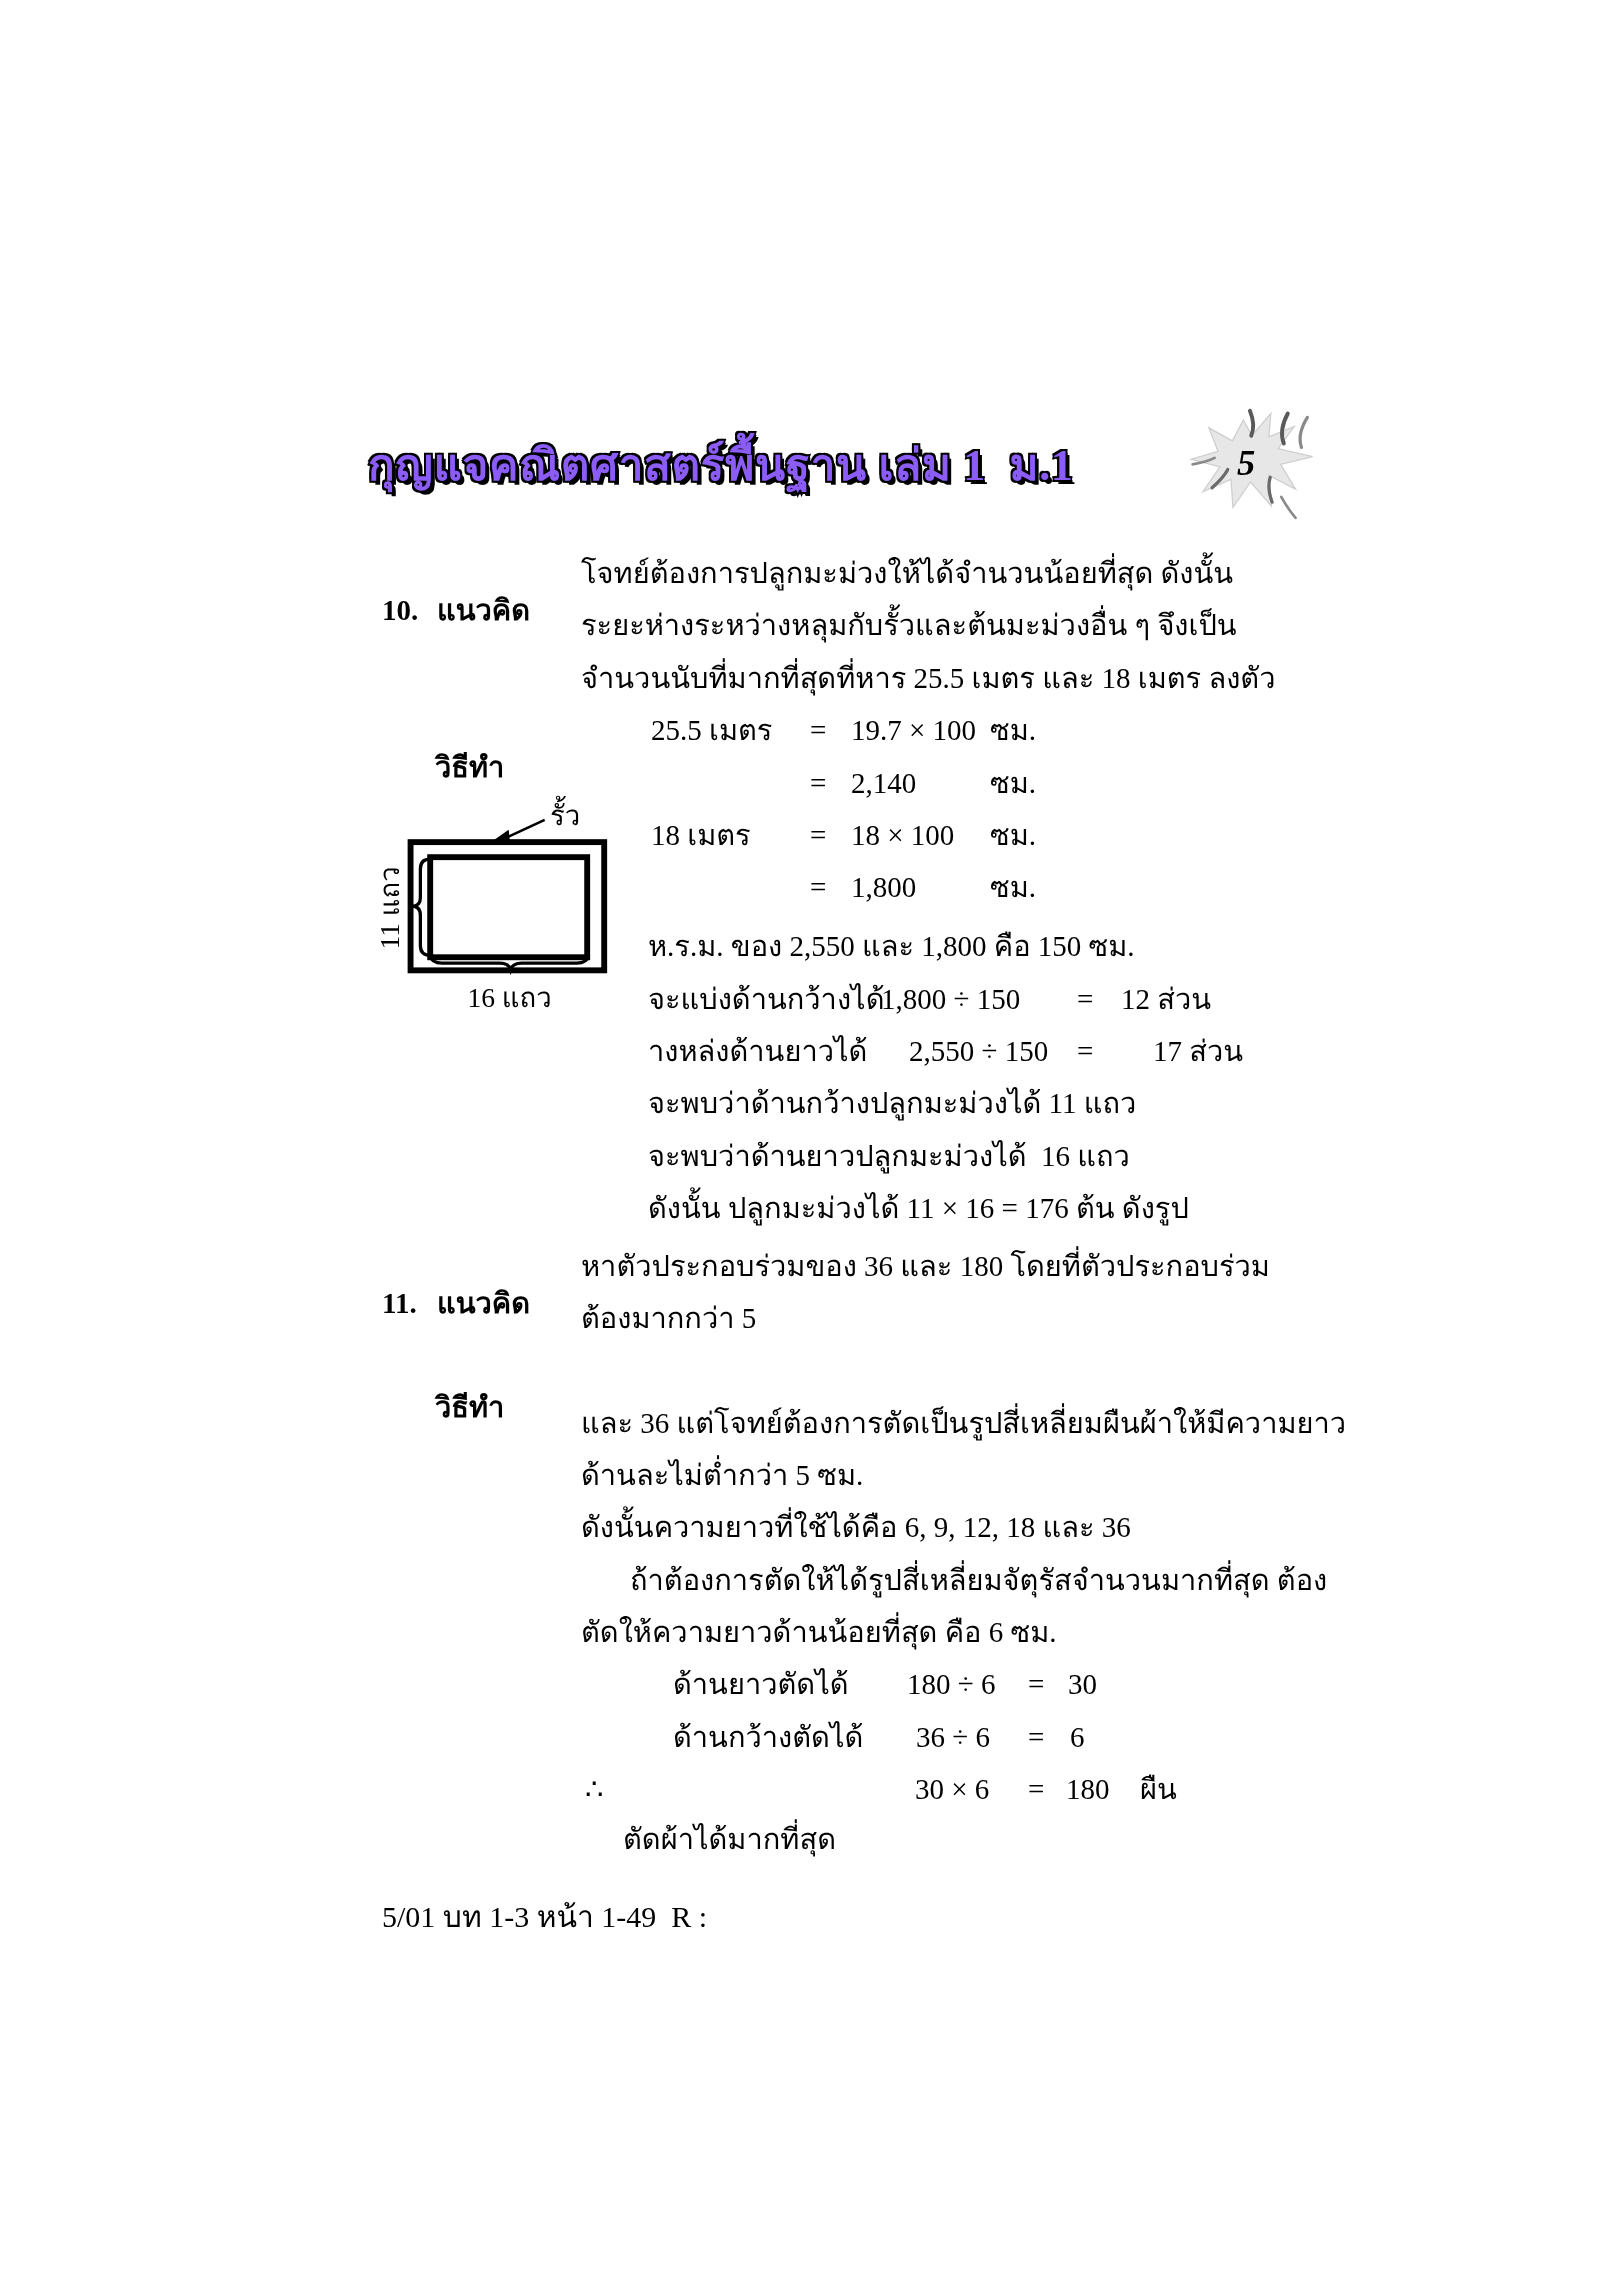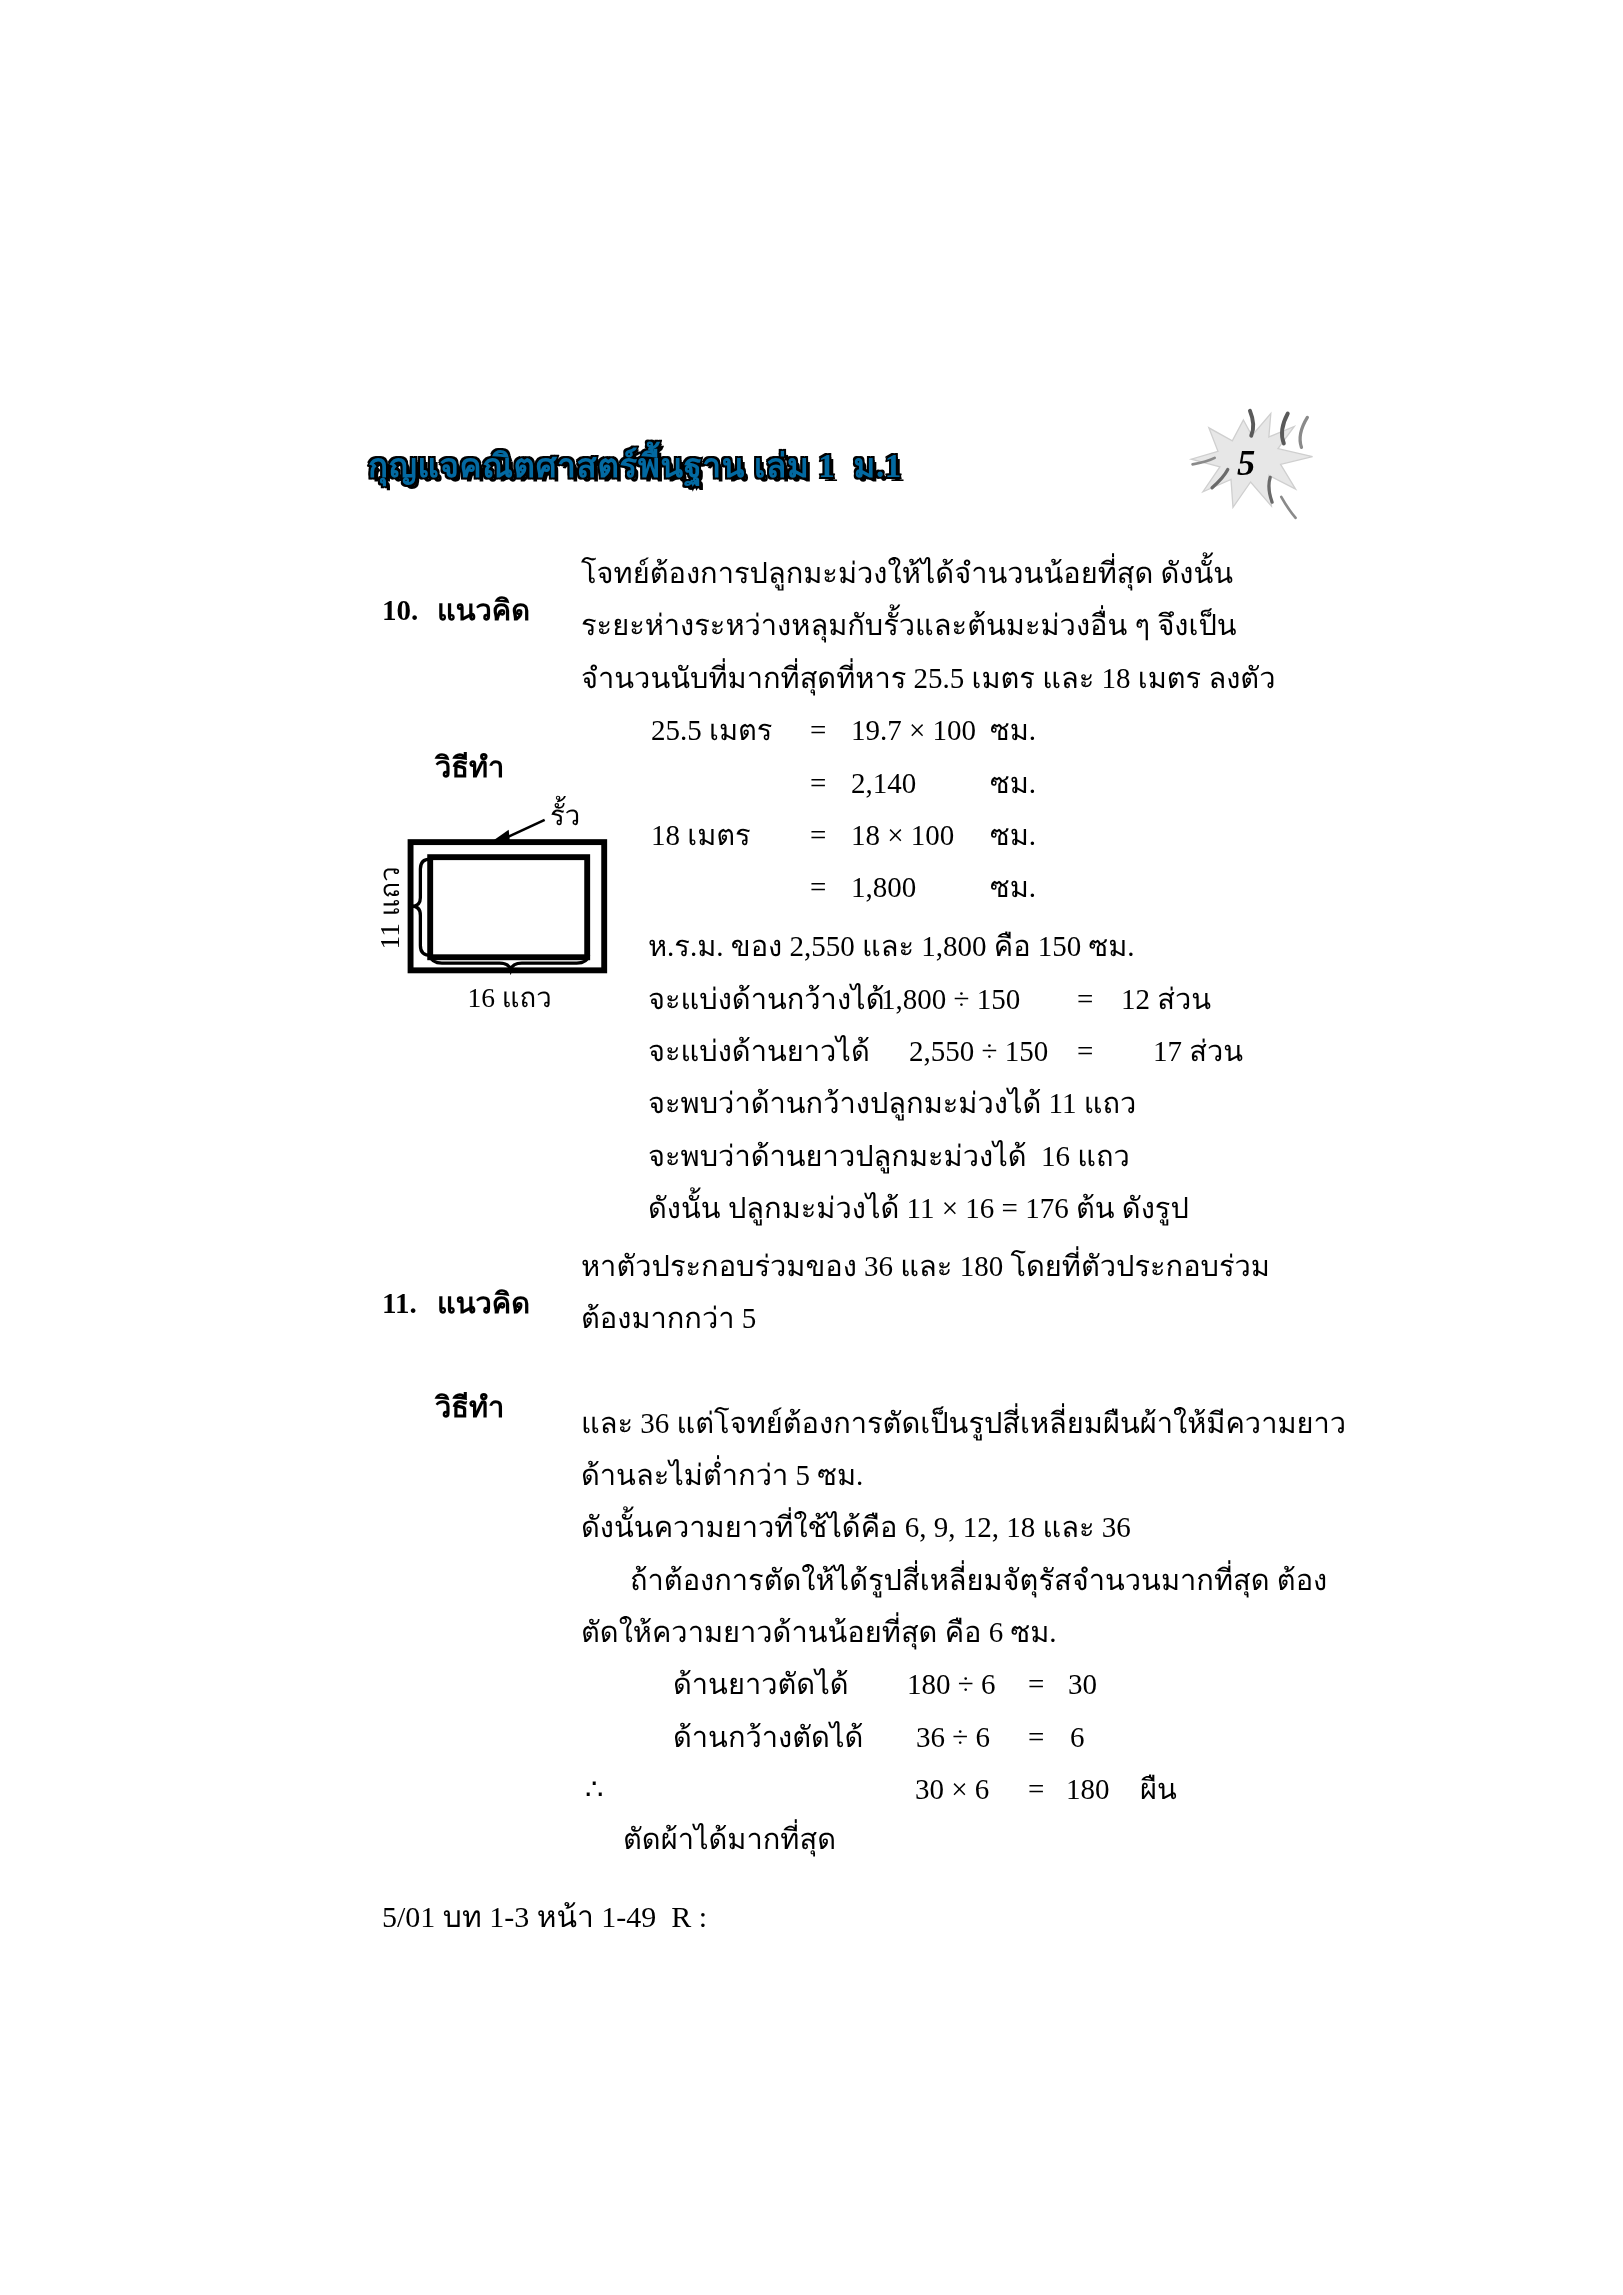--- a/index.html
+++ b/index.html
@@ -9,22 +9,22 @@
     overflow:hidden;
   }
   .t {
     position:absolute; font-size:29px; line-height:37px;
     white-space:pre; color:#000;
   }
   .bold { font-weight:bold;margin-top:37px; }
   .small { font-size:30px; }
   .logo {
     position:absolute; left:368px; top:440px;
-    font-size:33px; line-height:52px; font-weight:bold; white-space:pre;
-    color:#0369a1;
+    font-size:44px; line-height:52px; font-weight:bold; white-space:pre;
+    color:#8b5cf6;
     -webkit-text-stroke:3.3px #000;
     paint-order:stroke fill;
     text-shadow:-2px -2px 0 #000, 2px -2px 0 #000, -2px 2px 0 #000,
                  2px 2px 0 #000, 3.9px 3.9px 0 #000;
     letter-spacing:0.7px;
   }
   .burst { position:absolute; left:1186px; top:403px; }
   .diagram-svg { position:absolute; left:353px; top:785px; }
   .rows-label {
     position:absolute; left:333px; top:891px; width:113px; height:34px;
@@ -87,21 +87,21 @@
   <div class="t" style="left:851px; top:869px;">1,800</div>
   <div class="t" style="left:990px; top:869px;">ซม.</div>
 
   <div class="t" style="left:648px; top:928px;">ห.ร.ม. ของ 2,550 และ 1,800 คือ 150 ซม.</div>
 
   <div class="t" style="left:648px;  top:981px;">จะแบ่งด้านกว้างได้</div>
   <div class="t" style="left:881px; top:981px;">1,800 ÷ 150</div>
   <div class="t" style="left:1077px; top:981px;">=</div>
   <div class="t" style="left:1121px; top:981px;">12 ส่วน</div>
 
-  <div class="t" style="left:648px;  top:1033px;">จะแบ่งด้านยาวได้</div>
+  <div class="t" style="left:648px;  top:1033px;">างหล่งด้านยาวได้</div>
   <div class="t" style="left:909px; top:1033px;">2,550 ÷ 150</div>
   <div class="t" style="left:1077px; top:1033px;">=</div>
   <div class="t" style="left:1121px; top:1033px;margin-left:32px;">17 ส่วน</div>
 
   <div class="t" style="left:648px; top:1085px;">จะพบว่าด้านกว้างปลูกมะม่วงได้ 11 แถว</div>
   <div class="t" style="left:648px; top:1138px;">จะพบว่าด้านยาวปลูกมะม่วงได้  16 แถว</div>
   <div class="t" style="left:648px; top:1190px;">ดังนั้น ปลูกมะม่วงได้ 11 × 16 = 176 ต้น ดังรูป</div>
 
   <svg class="diagram-svg" width="314" height="249" viewBox="0 0 480 380">
     <rect x="88" y="87" width="296" height="196" fill="none" stroke="#000" stroke-width="9"></rect>

